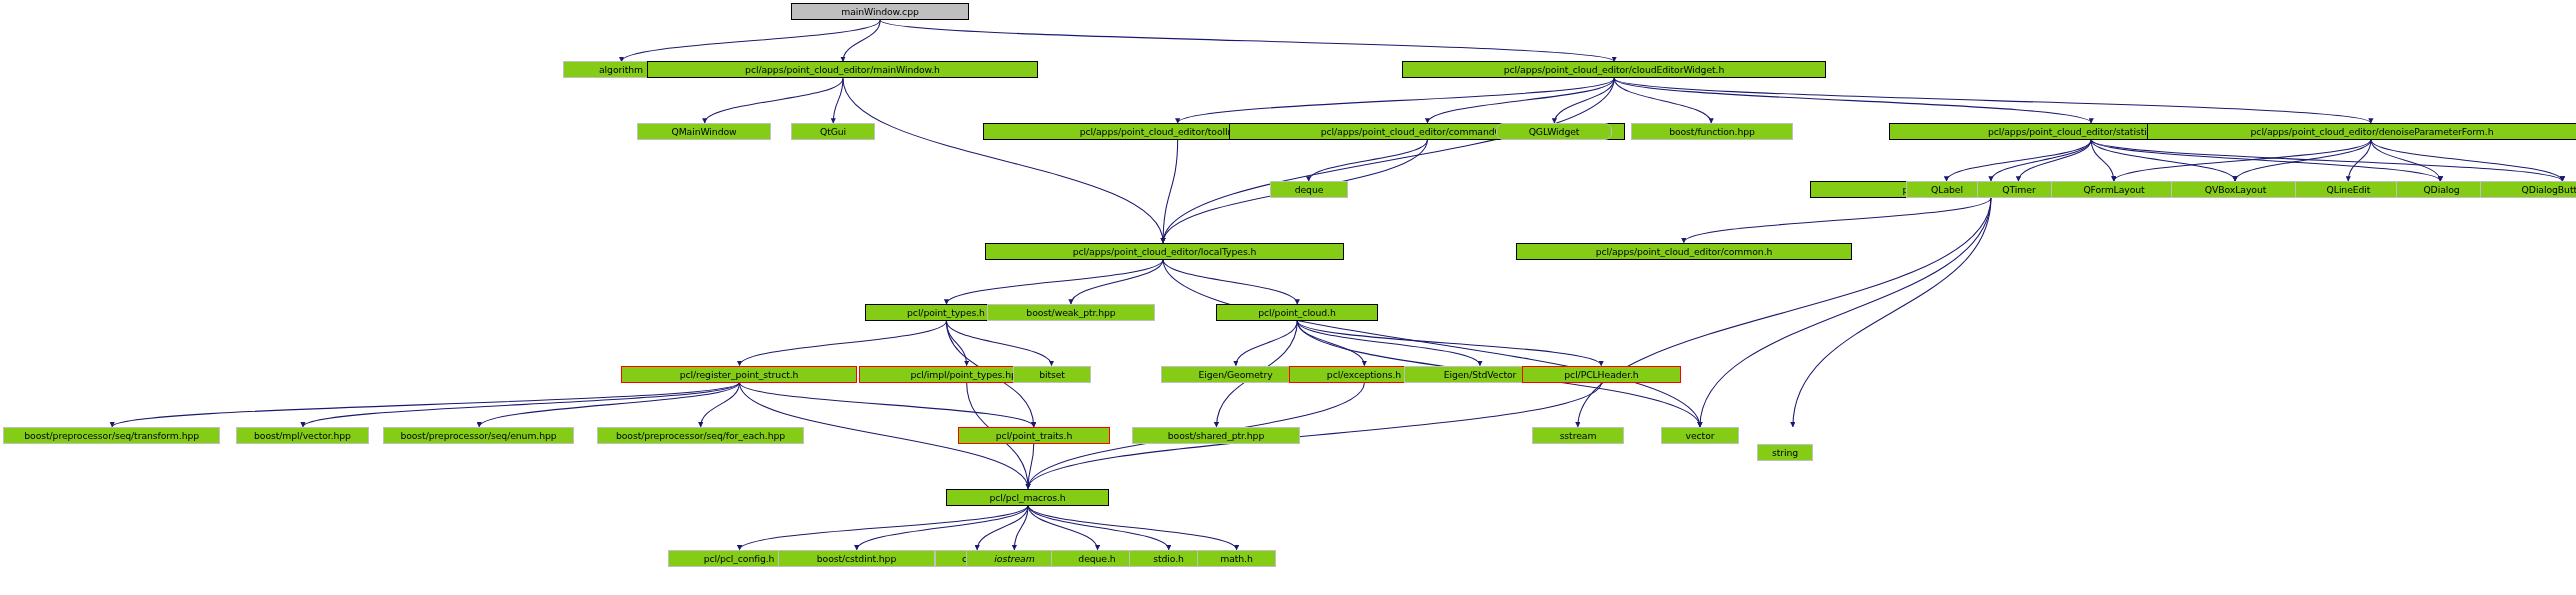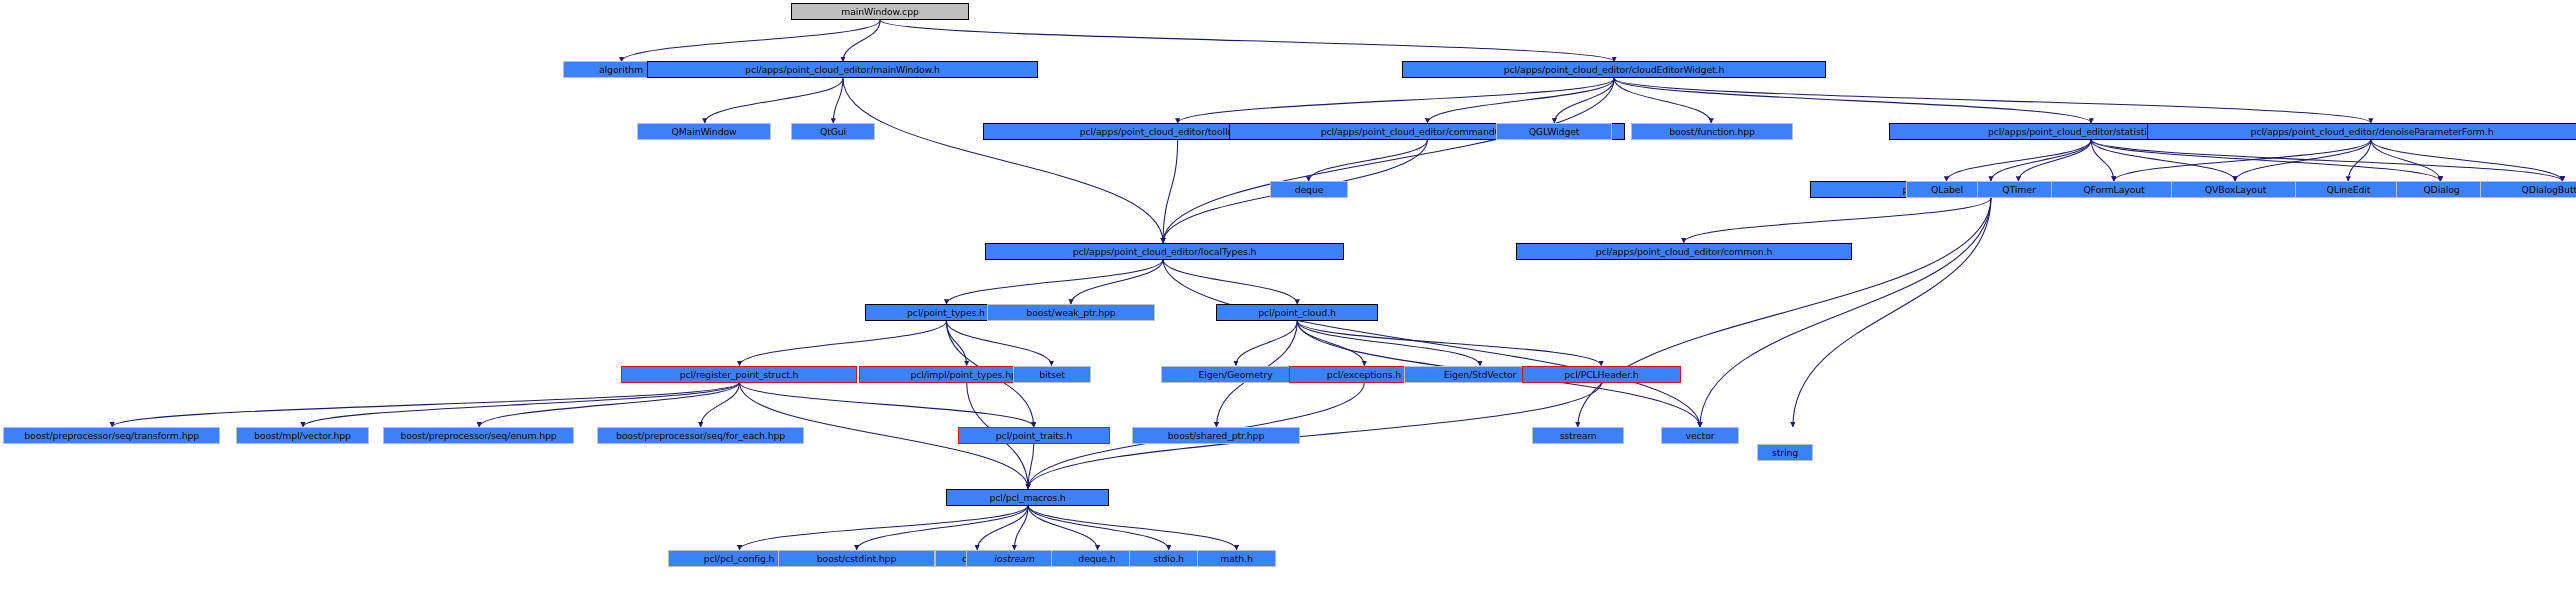--- a/index.html
+++ b/index.html
@@ -13,21 +13,21 @@
     overflow:hidden;
   }
   #edges{position:absolute;left:0;top:0;width:2576px;height:595px;}
   .node{
     position:absolute;
     box-sizing:border-box;
     display:flex;
     align-items:center;
     justify-content:center;
     white-space:nowrap;
-    background:#3b82f6;
+    background:#84cc16;
     border:0.8px solid #c0c0c0;
     color:#000000;
     font-size:9.3px;
     line-height:1;
     height:17px;
     letter-spacing:-0.1px;
     z-index:5;
   }
   .node.hdr{border:1.3px solid #000000;}
   .node.root{background:#bfbfbf;border:1.3px solid #000000;}
@@ -128,21 +128,21 @@
       </div>
       <div class="node" style="left: 791px; top: 123px; width: 84px;">
         <span>QtGui</span>
       </div>
       <div class="node hdr" style="left: 983px; top: 123px; width: 388px;">
         <span>pcl/apps/point_cloud_editor/toolInterface.h</span>
       </div>
       <div class="node hdr" style="left: 1229px; top: 123px; width: 396px;">
         <span>pcl/apps/point_cloud_editor/commandQueue.h</span>
       </div>
-      <div class="node" style="left: 1496px; top: 123px; width: 116px;">
+      <div class="node" style="left: 1496px; top: 123px; width: 116px; border-radius: 7px;">
         <span>QGLWidget</span>
       </div>
       <div class="node" style="left: 1631px; top: 123px; width: 162px;">
         <span>boost/function.hpp</span>
       </div>
       <div class="node hdr" style="left: 1889px; top: 123px; width: 404px;">
         <span>pcl/apps/point_cloud_editor/statisticsDialog.h</span>
       </div>
       <div class="node hdr" style="left: 2147px; top: 123px; width: 450px;">
         <span>pcl/apps/point_cloud_editor/denoiseParameterForm.h</span>

